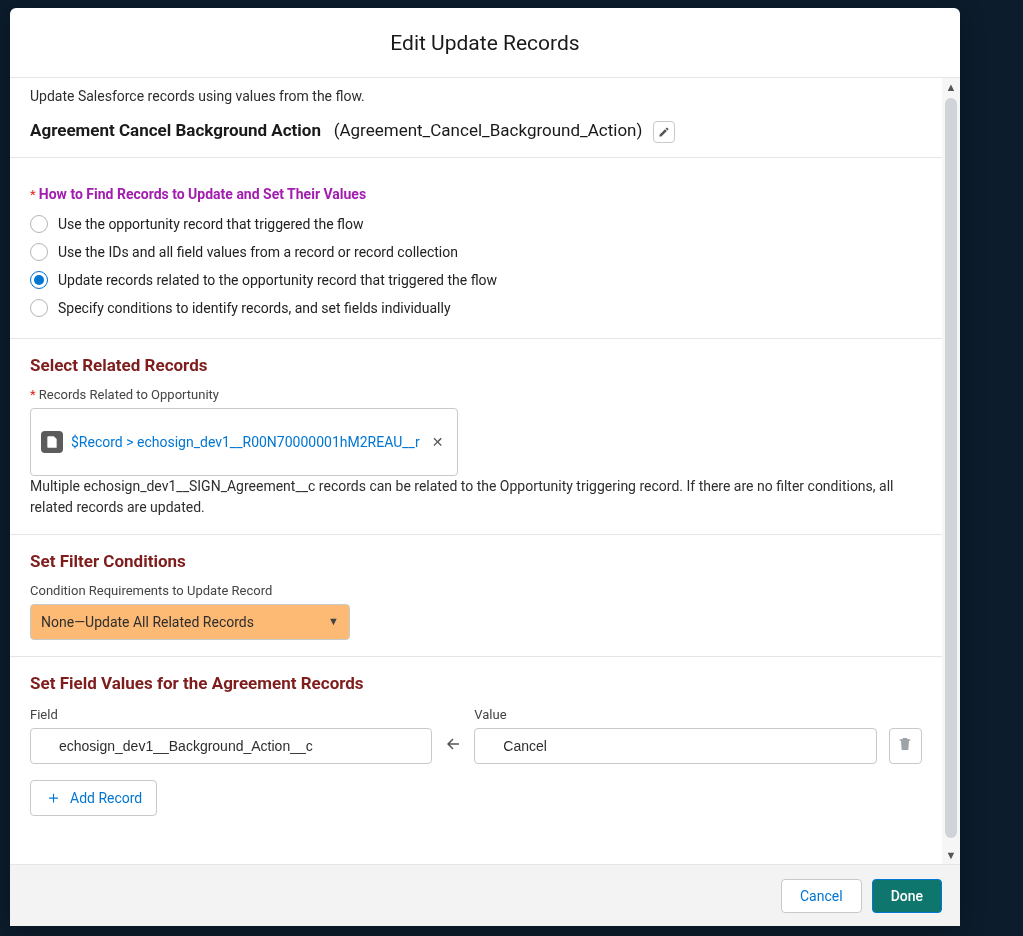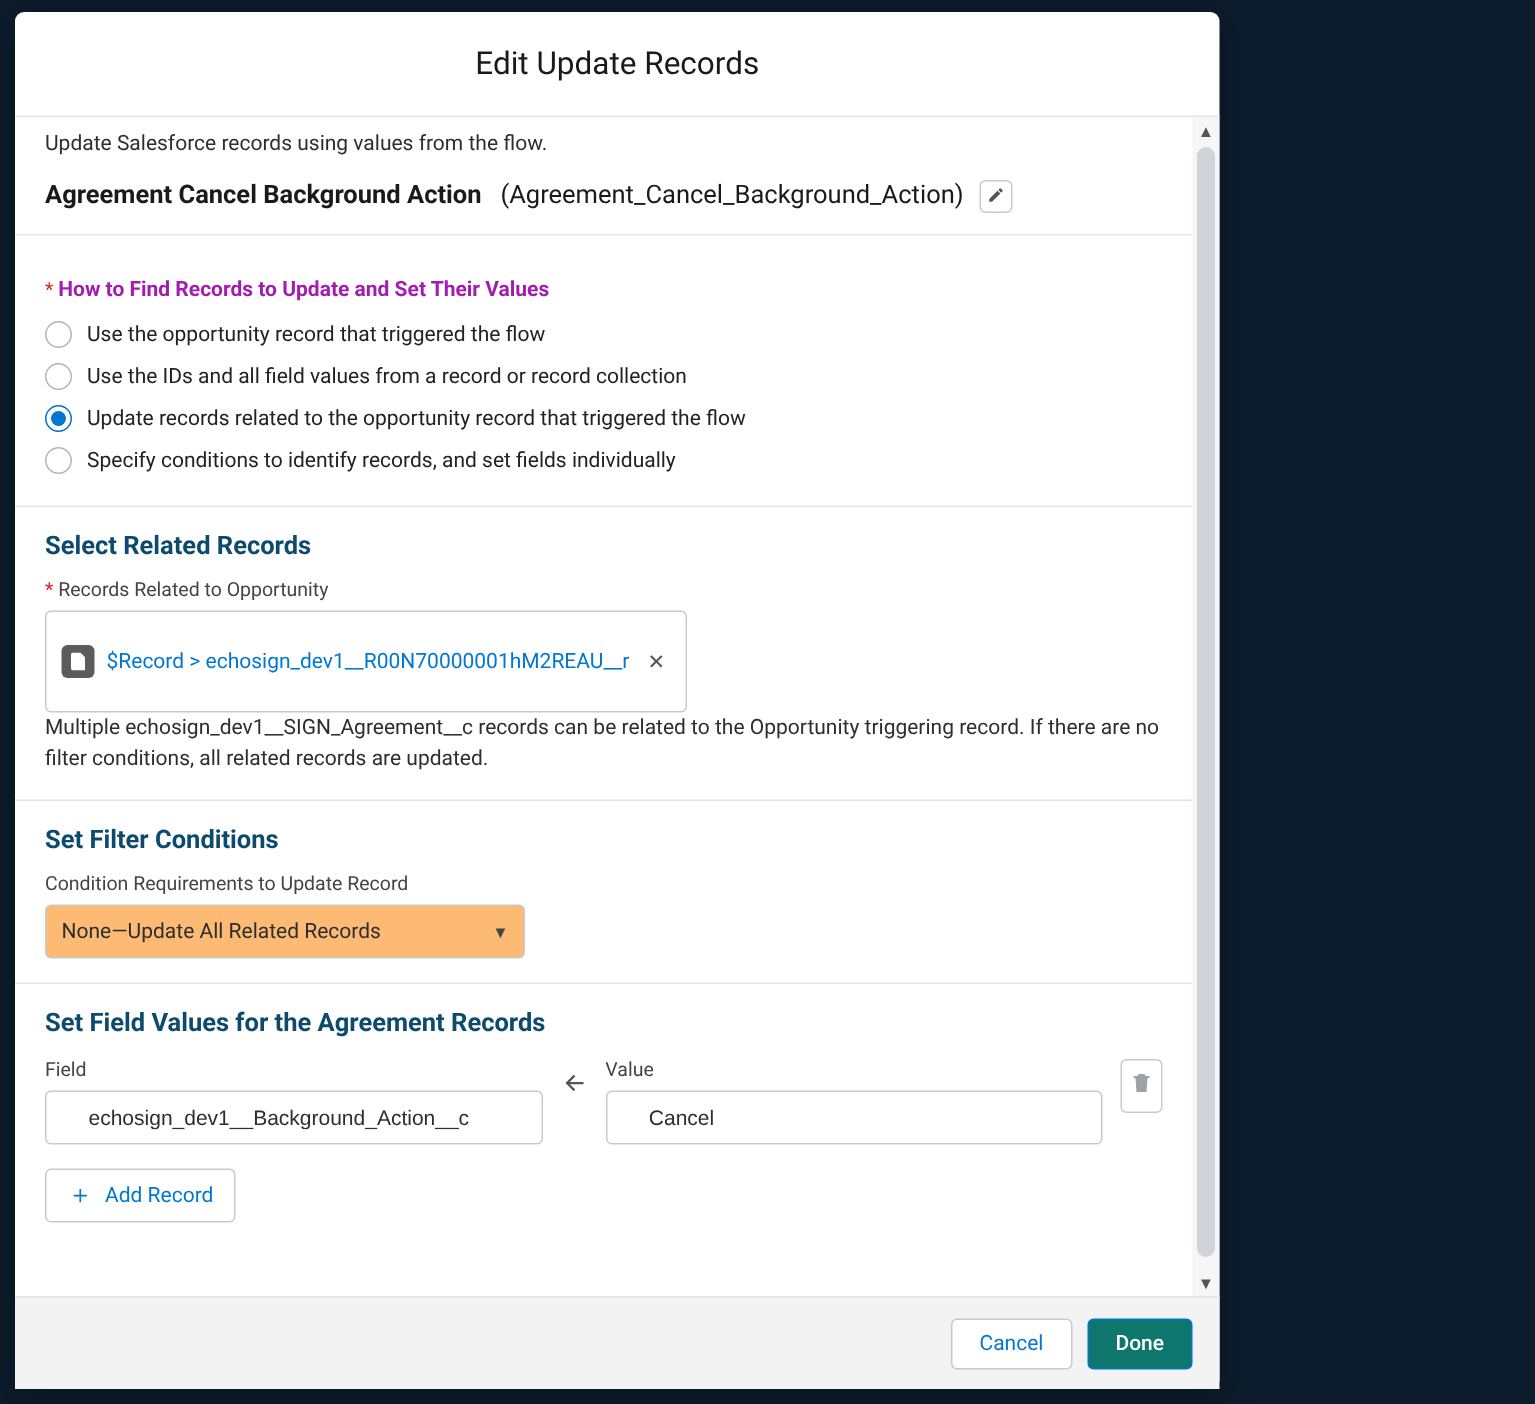--- a/index.html
+++ b/index.html
@@ -1,18 +1,18 @@
 <!DOCTYPE html>
 <html><head>
 <meta charset="utf-8">
 <style>
   * { box-sizing: border-box; margin: 0; padding: 0; }
   html, body { width: 1023px; height: 936px; font-family: -apple-system, BlinkMacSystemFont, "Segoe UI", Roboto, Helvetica, Arial, sans-serif; background: #0c1c2c; overflow: hidden; }
   .modal {
-    position: absolute; left: 10px; top: 8px; width: 803px; height: 918px;
+    position: absolute; left: 10px; top: 8px; width: 950px; height: 918px;
     background: #fff; border-radius: 6px; box-shadow: 0 4px 24px rgba(0,0,0,.3);
     display: flex; flex-direction: column;
   }
   .modal-header {
     height: 70px; display:flex; align-items:center; justify-content:center;
     border-bottom: 1px solid #e5e5e5;
   }
   .modal-header h1 { font-size: 21px; font-weight: 400; color:#1a1a1a; }
   .modal-body {
     position: relative; flex:1; overflow:hidden;
@@ -33,21 +33,21 @@
   .edit-btn {
     display:inline-flex; align-items:center; justify-content:center;
     width:22px; height:22px; border:1px solid #c9c9c9; border-radius:4px;
     margin-left:6px; vertical-align:middle; cursor:pointer; background:#fff;
   }
   .edit-btn svg { width:12px; height:12px; fill:#555; }
 
   .section-divider { border-top:1px solid #e5e5e5; }
 
   .section { padding: 16px 20px; }
-  .section h2 { font-size:17px; font-weight:700; color:#0c4a6e; margin-bottom:4px; }
+  .section h2 { font-size:17px; font-weight:700; color:#7f1d1d; margin-bottom:4px; }
   .label { font-size:13px; color:#444; margin-top:12px; margin-bottom:6px; }
   .req::before { content:"* "; color:#e02020; }
 
   .radio-group { margin-top:8px; }
   .radio-row { display:flex; align-items:center; gap:10px; padding:5px 0; }
   .radio {
     width:18px; height:18px; border-radius:50%; border:1px solid #b0b5bb; display:inline-flex; align-items:center; justify-content:center; flex-shrink:0;
   }
   .radio.selected { border-color:#0070d2; }
   .radio.selected::after { content:""; width:10px; height:10px; background:#0176d3; border-radius:50%; }
@@ -67,21 +67,21 @@
   .help-text { font-size:14px; color:#2e2e2e; margin-top:0; line-height:1.5; }
 
   .select-box {
     display:inline-flex; align-items:center; justify-content:space-between;
     border:1px solid #c9c9c9; border-radius:4px; background:#fdba74;
     height:36px; padding:0 10px; min-width:320px; font-size:14px; color:#2e2e2e;
   }
   .select-box .chev { font-size:11px; color:#444; }
 
   .row-fields {
-    display:flex; gap:12px;
+    display:flex; align-items:flex-end; gap:12px;
   }
   .col { display:flex; flex-direction:column; }
   .col-label { font-size:13px; color:#444; margin-bottom:6px; }
   .input {
     height:36px; border:1px solid #c9c9c9; border-radius:4px; background:#fff;
     padding:0 28px; font-size:14px; color:#2e2e2e;
   }
   .arrow-between { height:36px; display:flex; align-items:center; color:#555; }
   .trash-btn {
     width:36px; height:36px; border:1px solid #c9c9c9; border-radius:4px; background:#fff;

